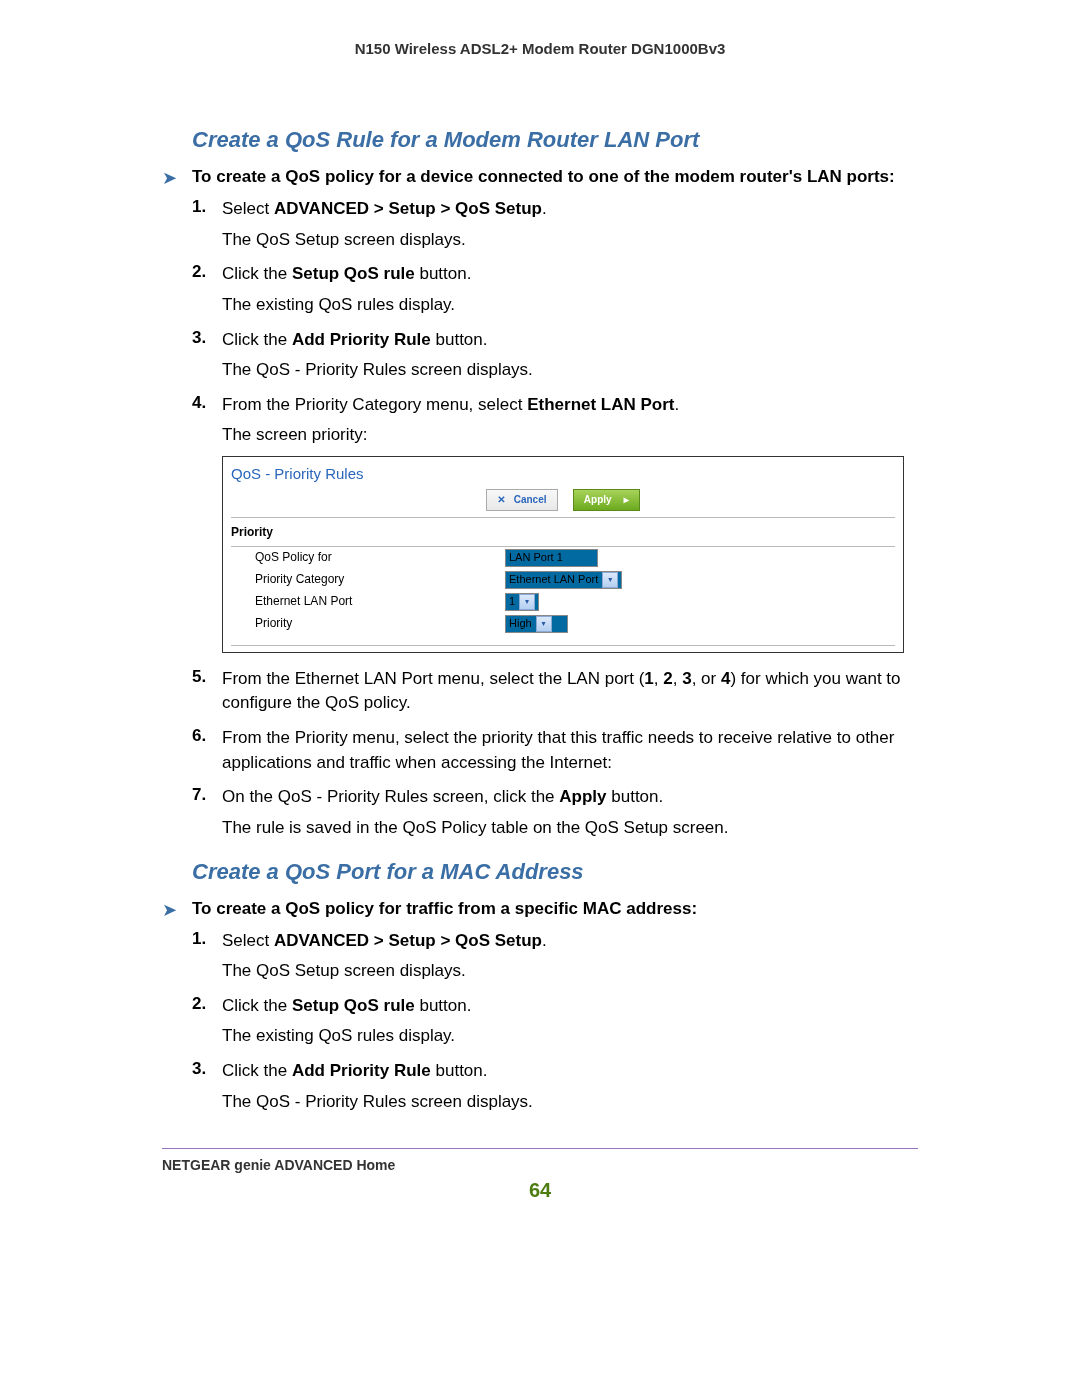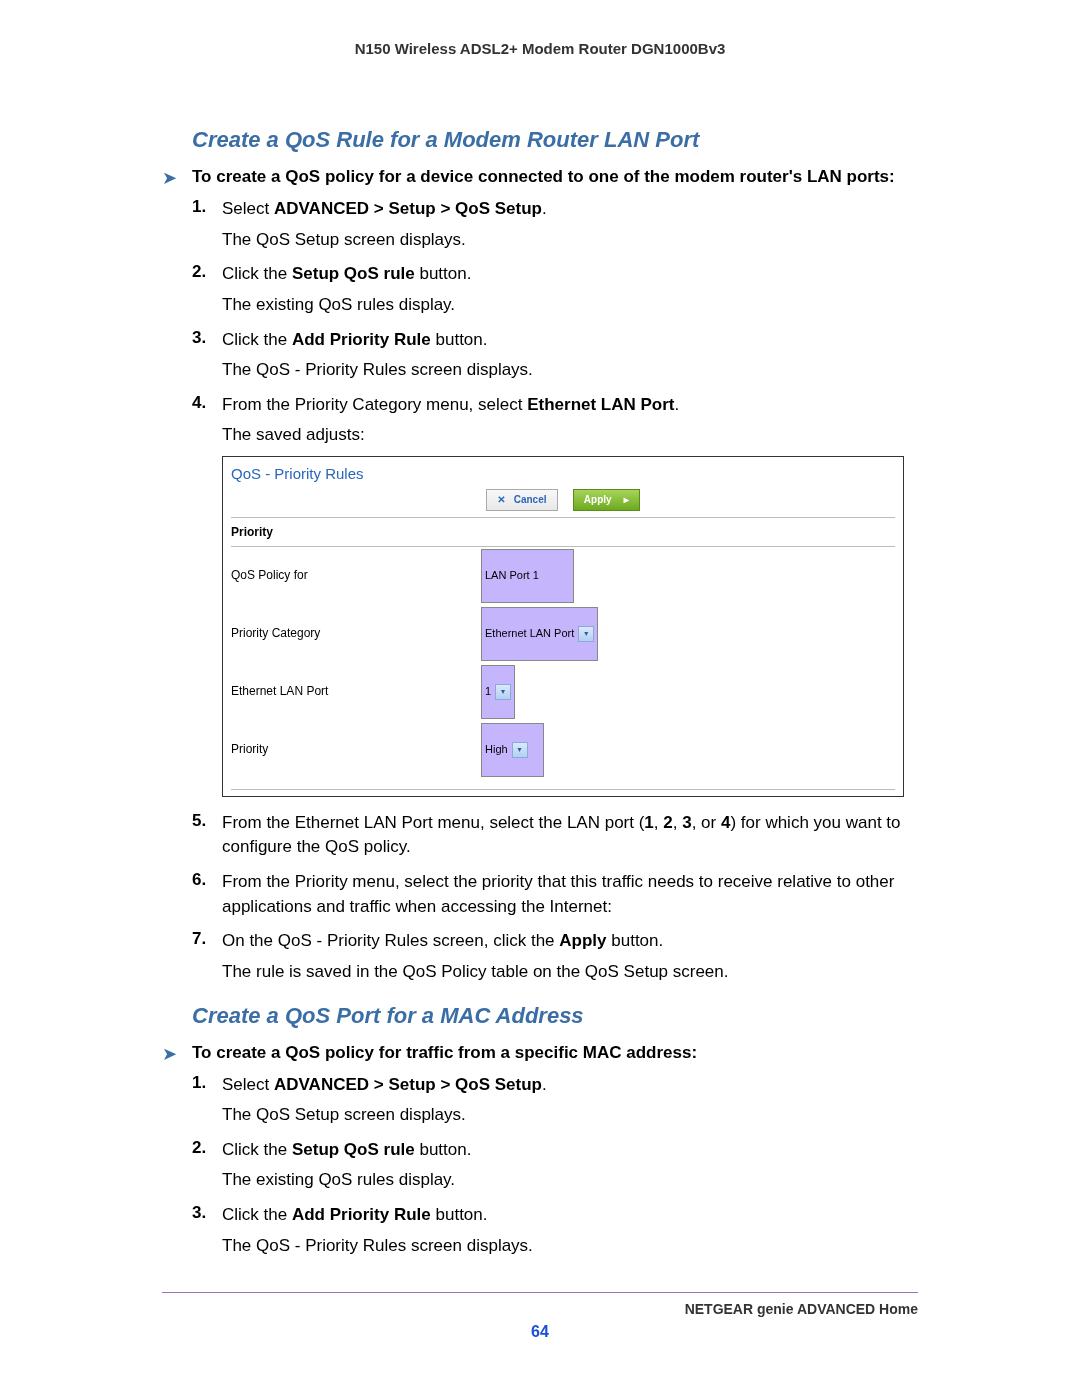--- a/index.html
+++ b/index.html
@@ -119,27 +119,28 @@
   }
   .ui-table {
     width: 100%;
     padding: 0 8px 10px 8px;
   }
   .ui-row {
     display: flex;
     align-items: center;
     padding: 2px 0;
     font-size: 12px;
+    margin-left: 24px;
   }
   .ui-row .lbl { flex: 0 0 250px; }
   .ui-input {
     border: 1px solid #888;
     font-size: 11px;
-    padding: 18px 3px;
-    background: #c4b5fd;
+    padding: 0 3px;
+    background: #0369a1;
     display: inline-flex;
     gap: 4px;
   }
   .ui-input.text { width: 85px; }
   .ui-input.sel  { }
   .ui-input .chev {
     display: inline-block;
     width: 14px;
     height: 14px;
     background: linear-gradient(#dbe9fb,#b4cff0);
@@ -148,30 +149,30 @@
     font-size: 8px;
     line-height: 14px;
     text-align: center;
   }
   .bottom-rule {
     border: none;
     border-top: 1px solid #9a75c0;
     margin: 34px 0 8px 0;
   }
   .doc-footer {
-    text-align: right;
+    text-align: left;
     font-size: 14px;
     font-weight: bold;
     color: #333;
   }
   .page-number {
     text-align: center;
-    font-size: 16px;
-    font-weight: bold;
-    color: #1d4ed8;
+    font-size: 20px;
+    font-weight: bold;
+    color: #4d7c0f;
     margin-top: 6px;
   }
 </style>
 </head>
 <body>
 
 <div class="page">
 
   <div class="doc-header">N150 Wireless ADSL2+ Modem Router DGN1000Bv3</div>
 
@@ -201,21 +202,21 @@
       <span class="num">3.</span>
       <div class="step-body">
         <p><span>Click the </span><span class="b">Add Priority Rule</span><span> button.</span></p>
         <p>The QoS - Priority Rules screen displays.</p>
       </div>
     </li>
     <li>
       <span class="num">4.</span>
       <div class="step-body">
         <p><span>From the Priority Category menu, select </span><span class="b">Ethernet LAN Port</span><span>.</span></p>
-        <p>The saved adjusts:</p>
+        <p>The screen priority:</p>
 
         <div class="ui-screenshot">
           <div class="ui-titlebar">QoS - Priority Rules</div>
           <div class="ui-buttons">
             <span class="ui-btn ui-btn-cancel">
               <span class="x">✕</span><span>Cancel</span>
             </span>
             <span class="ui-btn ui-btn-apply">
               <span>Apply</span><span class="tri">▸</span>
             </span>

